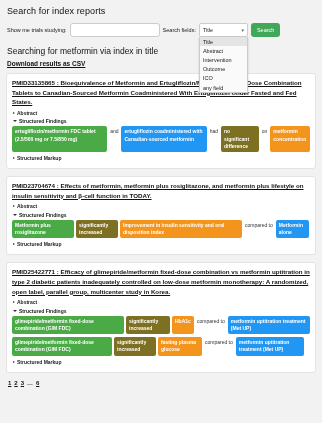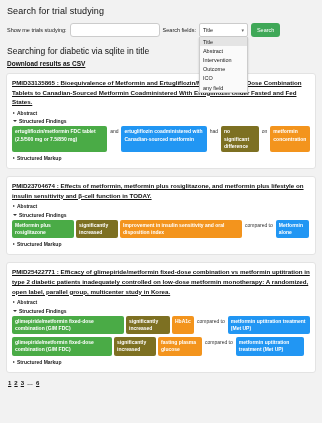--- a/index.html
+++ b/index.html
@@ -186,21 +186,21 @@
   }
   .pg { text-decoration:underline; cursor:pointer; }
   .pg.cur { text-decoration:underline; }
   .pg-gap { text-decoration:none; cursor:default; }
 </style>
 </head>
 <body>
 
 <div class="page">
 
-  <div class="page-title">Search for trial studying</div>
+  <div class="page-title">Search for index reports</div>
 
   <div class="search-row">
     <span class="lbl">Show me trials studying:</span>
     <input class="search-input" type="text" placeholder="" style="">
     <span class="lbl">Search fields:</span>
 
     <div class="select-wrap">
       <div class="select-box">
         <span>Title</span>
         <span class="caret">▾</span>
@@ -211,21 +211,21 @@
         <div class="dd-item">Intervention</div>
         <div class="dd-item">Outcome</div>
         <div class="dd-item">ICO</div>
         <div class="dd-item">any field</div>
       </div>
     </div>
 
     <button class="search-btn">Search</button>
   </div>
 
-  <div class="sub-title">Searching for diabetic via sqlite in title</div>
+  <div class="sub-title">Searching for metformin via index in title</div>
   <a class="csv-link">Download results as CSV</a>
 
   <div id="results-list">
       <div class="card">
         <div class="rec-title"><span class="pmid">PMID33135865</span><span> : </span><span>Bioequivalence of Metformin and Ertugliflozin/Metformin Fixed-Dose Combination Tablets to Canadian-Sourced Metformin Coadministered With Ertugliflozin Under Fasted and Fed States.</span></div>
         <div class="disclosure">
           <span class="tri"></span>
           <span>Abstract</span>
         </div>
         <div class="disclosure">

